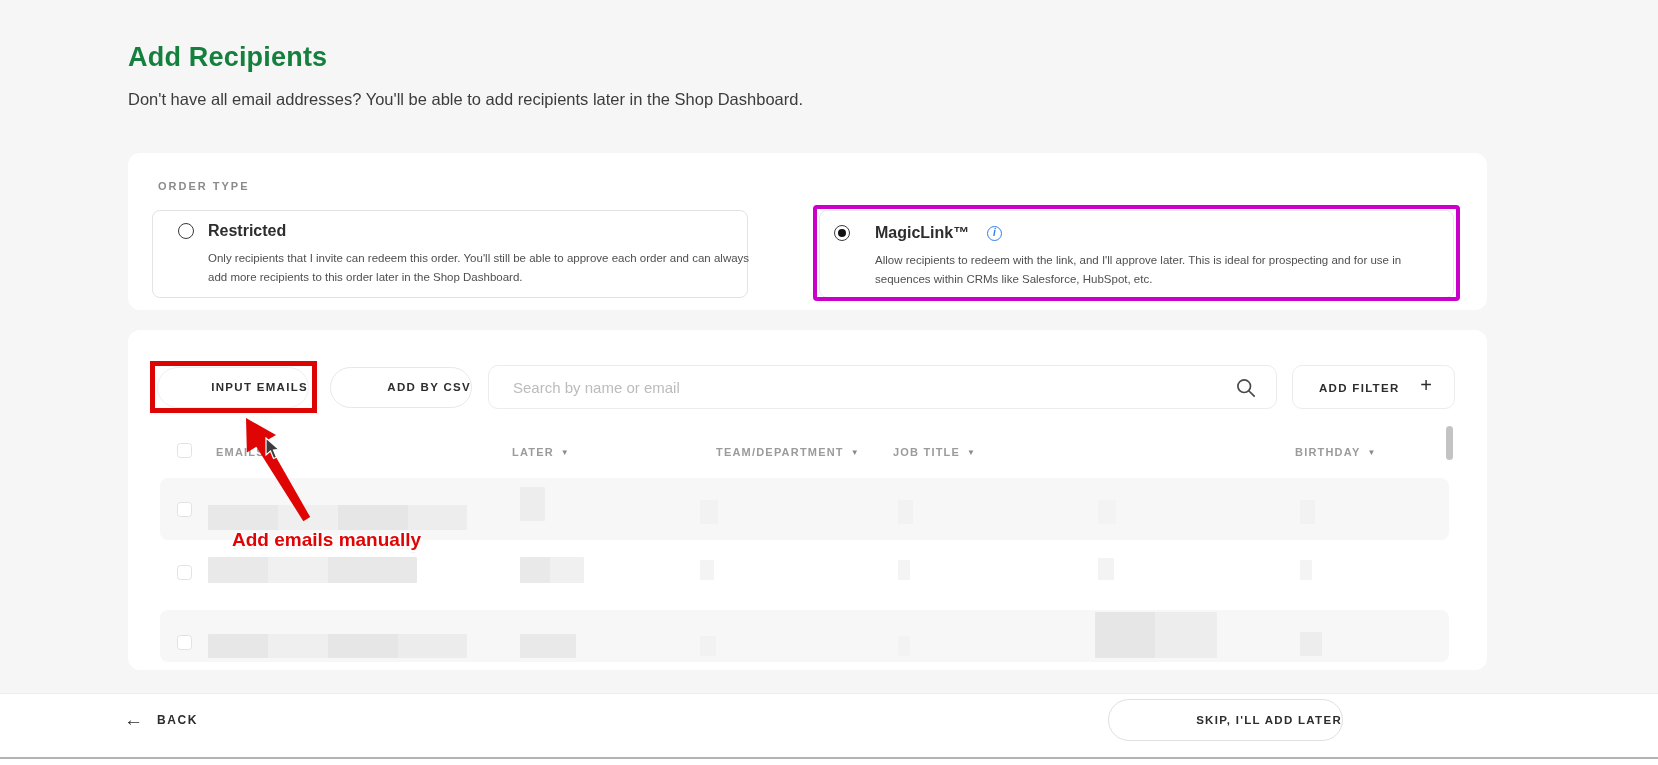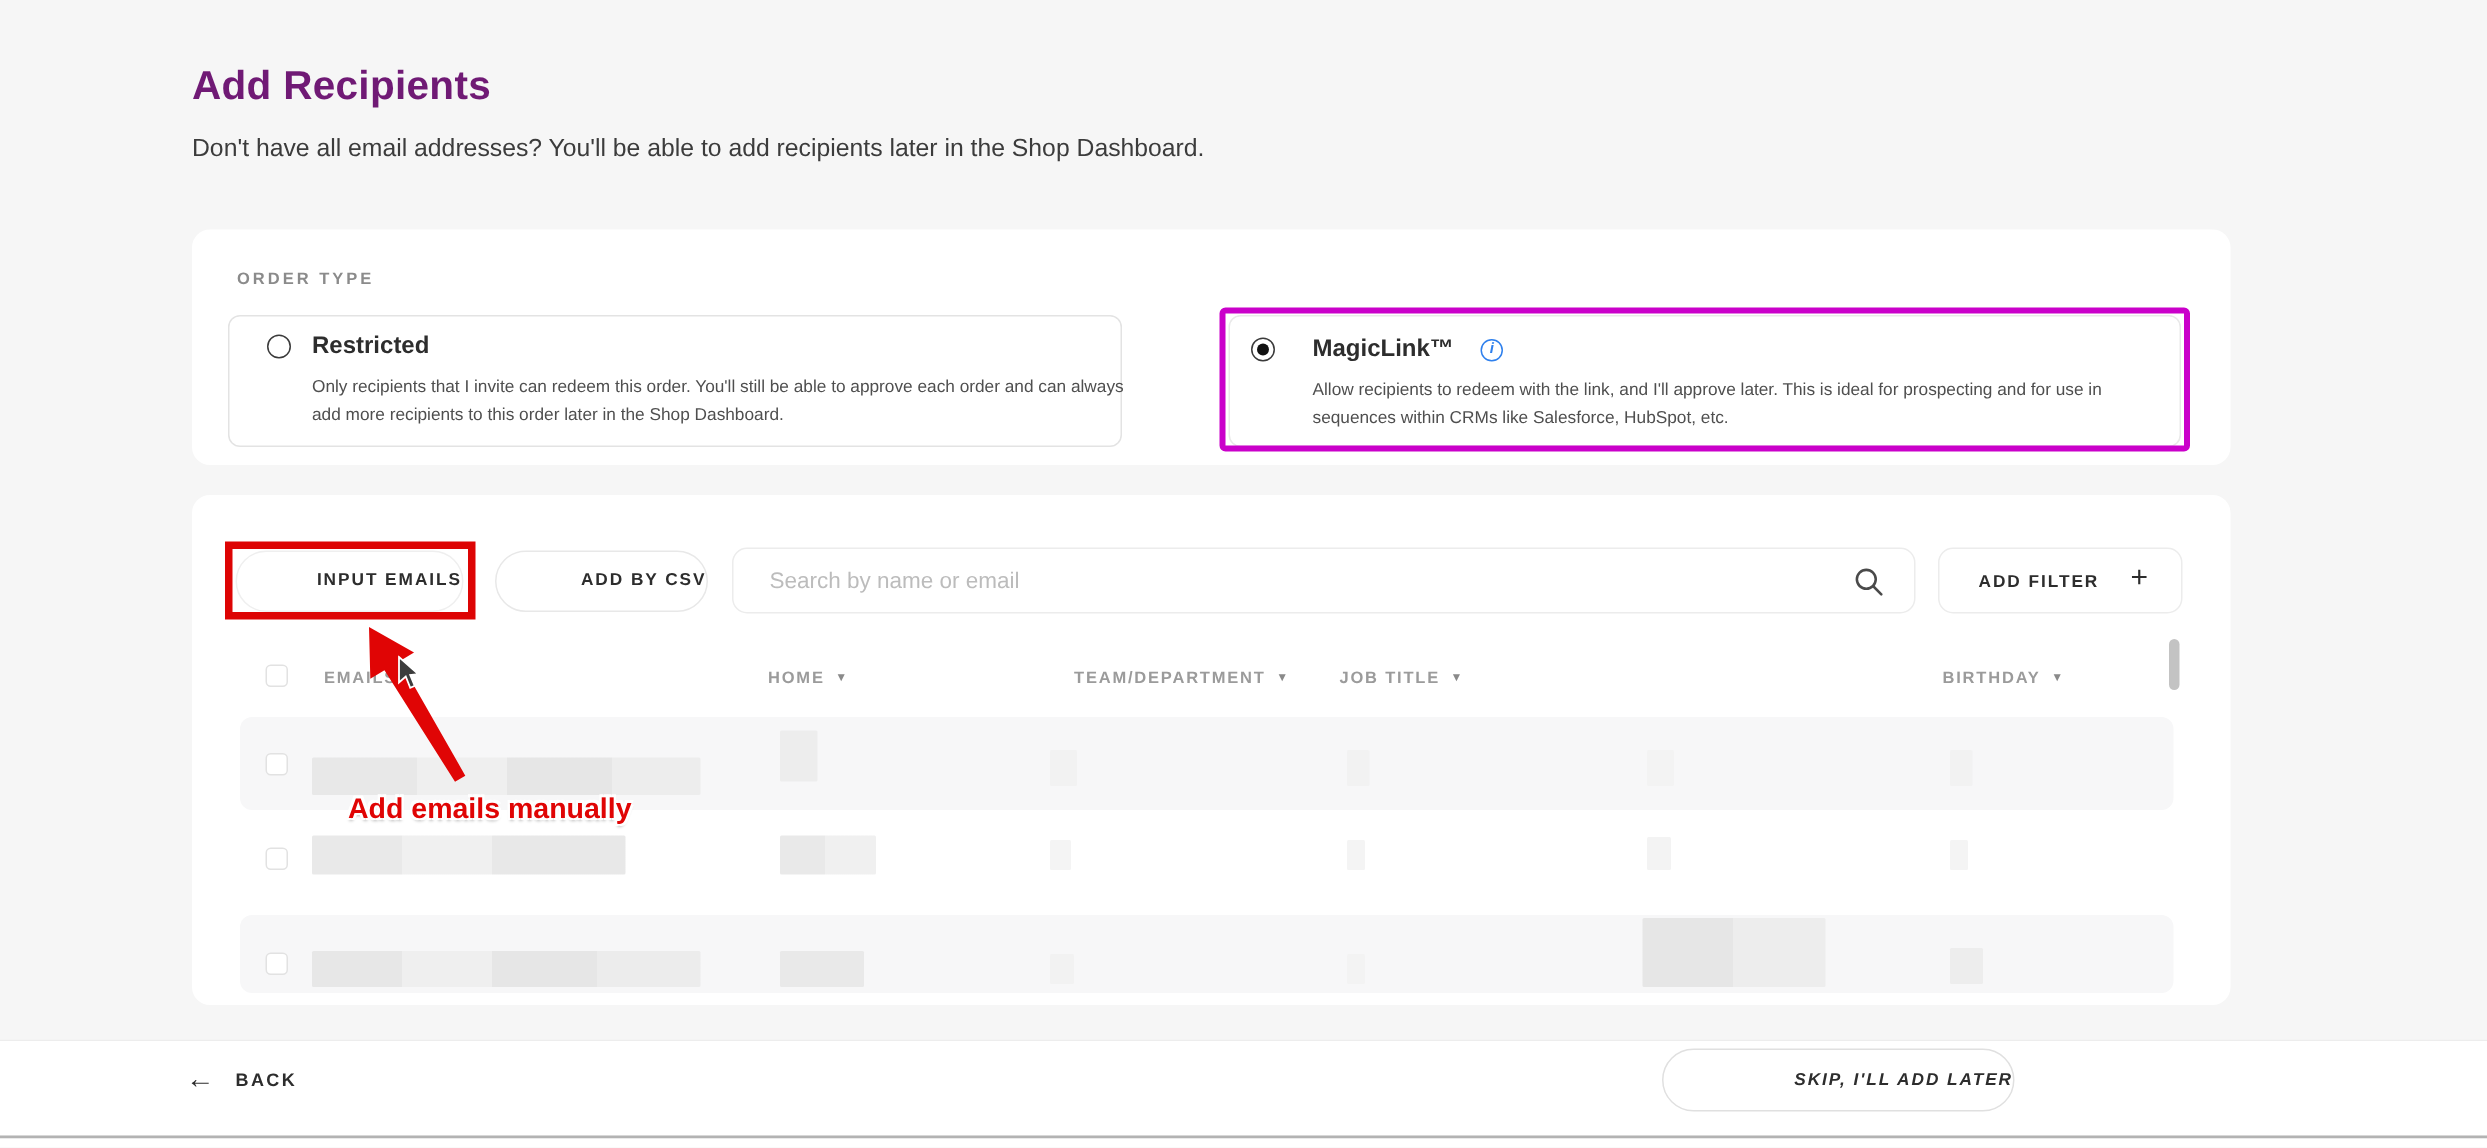--- a/index.html
+++ b/index.html
@@ -3,21 +3,21 @@
 <meta charset="utf-8">
 <style>
   * { margin:0; padding:0; box-sizing:border-box; }
   html,body { width:1658px; height:765px; }
   body { font-family:"Liberation Sans", sans-serif; background:#fff; }
   #page { position:relative; width:1658px; height:765px; background:#f6f6f6; overflow:hidden; }
 
   .abs { position:absolute; }
 
   
-  .page-title { left:128px; top:42px; font-size:27px; font-weight:bold; color:#701a75; letter-spacing:.2px; }
+  .page-title { left:128px; top:42px; font-size:27px; font-weight:bold; color:#15803d; letter-spacing:.2px; }
   .page-subtitle { left:128px; top:90px; font-size:16.5px; color:#3c3c3c; }
 
   
   .section-card { left:128px; width:1359px; background:#fff; border-radius:12px; }
   #card-order { top:153px; height:157px; }
   #card-table { top:330px; height:340px; }
 
   .section-label { left:158px; top:180px; font-size:11px; font-weight:bold; letter-spacing:2px; color:#8b8b8b; }
 
   
@@ -67,21 +67,21 @@
   #annot-arrow { left:0; top:0; z-index:8; pointer-events:none; }
   #cursor { left:264px; top:437px; z-index:10; pointer-events:none; }
 
   
   #footer { left:0; top:693px; width:1658px; height:64px; background:#fff; border-top:1px solid #ededed; }
   #footer-line { left:0; top:757px; width:1658px; height:2px; background:#b3b3b3; }
   #footer-below { left:0; top:759px; width:1658px; height:6px; background:#fff; }
   #btn-back { left:124px; top:699px; height:42px; display:flex; align-items:center; gap:14px; cursor:pointer; color:#2d2d2d; }
   #btn-back .arr { font-size:19px; }
   #btn-back .lbl { font-size:12px; font-weight:bold; letter-spacing:1.6px; }
-  #btn-skip { left:1108px; top:699px; width:235px; height:42px; line-height:40px; border-radius:21px; border-color:#e0e0e0;font-style:italic; }
+  #btn-skip { left:1108px; top:699px; width:235px; height:42px; line-height:40px; border-radius:21px; border-color:#e0e0e0; }
   #btn-next { left:1363px; top:699px; width:124px; height:42px; line-height:42px; border-radius:21px; background:#2d2d2d;
               color:#fff; font-size:12px; font-weight:bold; letter-spacing:1.6px; text-align:center; cursor:pointer; }
 </style>
 </head>
 <body>
 
 <div id="page">
 
   <div class="abs page-title">Add Recipients</div>
   <div class="abs page-subtitle">Don't have all email addresses? You'll be able to add recipients later in the Shop Dashboard.</div>
@@ -117,21 +117,21 @@
     </svg>
   </div>
 
   <div class="abs" id="btn-add-filter">
     <span class="lbl">ADD FILTER</span>
     <span class="plus">+</span>
   </div>
 
   <div class="abs checkbox" style="left:177px; top:443px;"></div>
   <div class="abs th" style="left:216px;"><span>EMAILS</span></div>
-  <div class="abs th" style="left:512px;"><span>HOME</span><span class="sort">▼</span></div>
+  <div class="abs th" style="left:512px;"><span>LATER</span><span class="sort">▼</span></div>
   <div class="abs th" style="left:716px;"><span>TEAM/DEPARTMENT</span><span class="sort">▼</span></div>
   <div class="abs th" style="left:893px;"><span>JOB TITLE</span><span class="sort">▼</span></div>
   <div class="abs th" style="left:1093px;margin-top:44px;"><span>HOME ADDRESS</span></div>
   <div class="abs th" style="left:1295px;"><span>BIRTHDAY</span><span class="sort">▼</span></div>
 
   <div class="abs" id="scroll-thumb"></div>
 
   <div class="abs row-band" style="top:478px; height:62px;"></div>
   <div class="abs checkbox" style="left:177px; top:502px;"></div>
   <div class="abs redact" style="left:208px; top:505px; width:259px; height:25px; background:linear-gradient(90deg,#e8e8e8 0 70px,#efefef 70px 130px,#e6e6e6 130px 200px,#ededed 200px);"></div>

